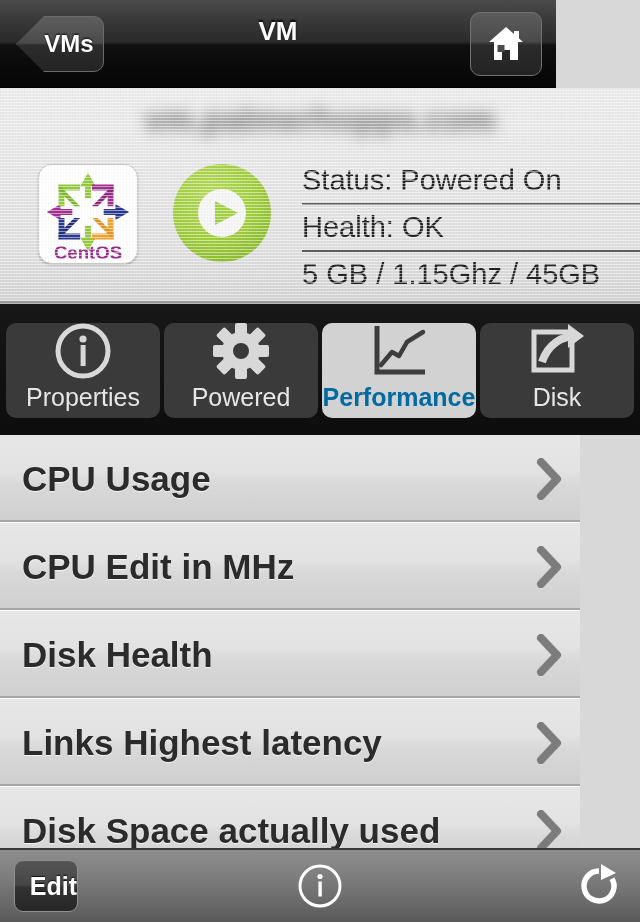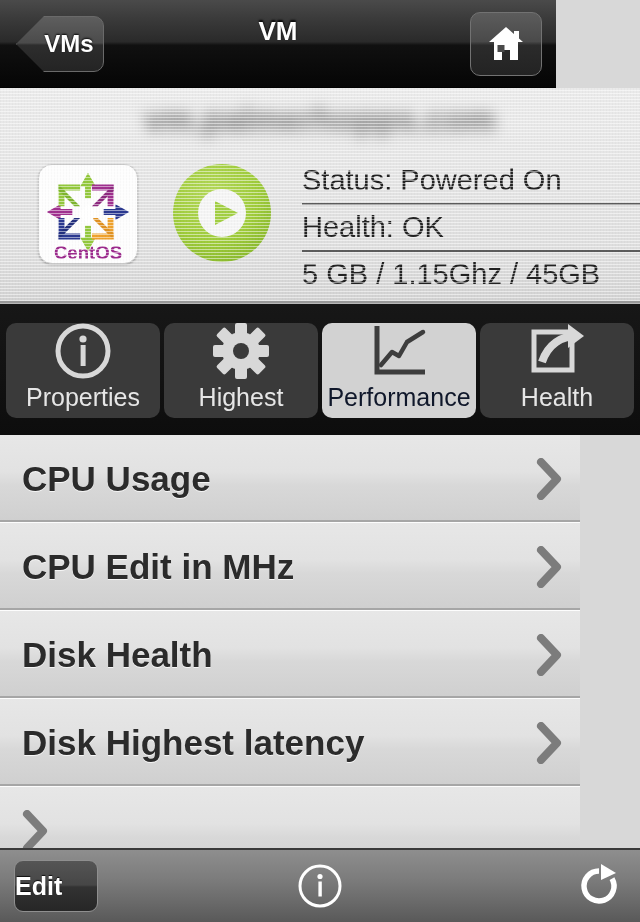--- a/index.html
+++ b/index.html
@@ -190,21 +190,21 @@
     display: flex;
     align-items: center;
     justify-content: center;
     width: 100%;
   }
   .tab-label {
     font-size: 25px;
     color: #e6e6e6;
     line-height: 30px;
   }
-  .tab.active .tab-label { color: #0f172a; }
+  .tab.active .tab-label { color: #0369a1; font-weight: bold; }
 
   
   .list {
     position: absolute;
     top: 435px; left: 0;
     width: 580px;
     height: 413px;
     overflow: hidden;
     background: #7dd3fc;
   }
@@ -249,29 +249,29 @@
     border-top: 2px solid #3a3a3a;
     box-sizing: border-box;
     display: flex;
     align-items: center;
     position: absolute;
   }
   .edit-button {
     position: absolute;
     left: 14px;
     top: 10px;
-    width: 84px;
+    width: 64px;
     height: 52px;
     border-radius: 9px;
     background: linear-gradient(to bottom, #555555 0%, #464646 48%, #323232 52%, #262626 100%);
     border: 1px solid #8f8f8f;
     box-sizing: border-box;
     display: flex;
     align-items: center;
-    justify-content: flex-start;
+    justify-content: flex-end;
   }
   .edit-button-label {
     color: #fff;
     font-size: 25px;
     font-weight: bold;
     text-shadow: 0 -1px 1px rgba(0,0,0,0.8);
   }
   .toolbar-info-icon {
     position: absolute;
     left: 50%;
@@ -386,42 +386,42 @@
             <rect x="45" y="25" width="14" height="12" rx="2"></rect>
             <rect x="9" y="9" width="12" height="14" rx="2" transform="rotate(-45 15 16)"></rect>
             <rect x="41" y="9" width="12" height="14" rx="2" transform="rotate(45 47 16)"></rect>
             <rect x="9" y="39" width="12" height="14" rx="2" transform="rotate(45 15 46)"></rect>
             <rect x="41" y="39" width="12" height="14" rx="2" transform="rotate(-45 47 46)"></rect>
             <circle cx="31" cy="31" r="19"></circle>
           </g>
           <circle cx="31" cy="31" r="8" fill="#3a3a3a"></circle>
         </svg>
       </div>
-      <div class="tab-label">Highest</div>
+      <div class="tab-label">Powered</div>
     </div>
 
     <div class="tab active">
       <div class="tab-icon">
         <svg width="62" height="62" viewBox="0 0 62 62">
           <path d="M9 6 L9 52 L57 52" fill="none" stroke="#3d3d3d" stroke-width="5"></path>
           <path d="M13 45 L24 32 L31 36 L39 22 L55 12" fill="none" stroke="#3d3d3d" stroke-width="4.5" stroke-linejoin="round" stroke-linecap="round"></path>
         </svg>
       </div>
       <div class="tab-label">Performance</div>
     </div>
 
     <div class="tab">
       <div class="tab-icon">
         <svg width="62" height="62" viewBox="0 0 62 62">
           <rect x="8" y="12" width="38" height="38" fill="none" stroke="#d8d8d8" stroke-width="5"></rect>
           <path d="M16 42 C22 24, 36 16, 50 16" fill="none" stroke="#d8d8d8" stroke-width="8"></path>
           <polygon points="42,4 58,16 42,28" fill="#d8d8d8"></polygon>
         </svg>
       </div>
-      <div class="tab-label">Health</div>
+      <div class="tab-label">Disk</div>
     </div>
 
   </div>
 
   <div class="list">
     <svg class="list-watermark" viewBox="0 0 470 330">
       <g fill="none" stroke="#cfcfcf" stroke-width="7">
         <polygon points="120,40 200,18 250,70 215,140 130,140 90,80"></polygon>
         <polygon points="250,70 330,40 390,90 370,165 290,180 240,130"></polygon>
         <polygon points="130,140 215,140 250,210 205,285 120,280 85,205"></polygon>
@@ -444,27 +444,28 @@
     </div>
 
     <div class="list-row">
       <span class="list-row-label">Disk Health</span>
       <svg width="26" height="42" viewBox="0 0 26 42">
         <path d="M5 4 L21 21 L5 38" fill="none" stroke="#7c7c7c" stroke-width="8" stroke-linecap="round" stroke-linejoin="round"></path>
       </svg>
     </div>
 
     <div class="list-row">
-      <span class="list-row-label">Disk Highest latency</span>
+      <span class="list-row-label">Links Highest latency</span>
       <svg width="26" height="42" viewBox="0 0 26 42">
         <path d="M5 4 L21 21 L5 38" fill="none" stroke="#7c7c7c" stroke-width="8" stroke-linecap="round" stroke-linejoin="round"></path>
       </svg>
     </div>
 
     <div class="list-row">
+      <span class="list-row-label">Disk Space actually used</span>
       <svg width="26" height="42" viewBox="0 0 26 42">
         <path d="M5 4 L21 21 L5 38" fill="none" stroke="#7c7c7c" stroke-width="8" stroke-linecap="round" stroke-linejoin="round"></path>
       </svg>
     </div>
   </div>
 
   <div class="toolbar">
     <div class="edit-button">
       <span class="edit-button-label">Edit</span>
     </div>

